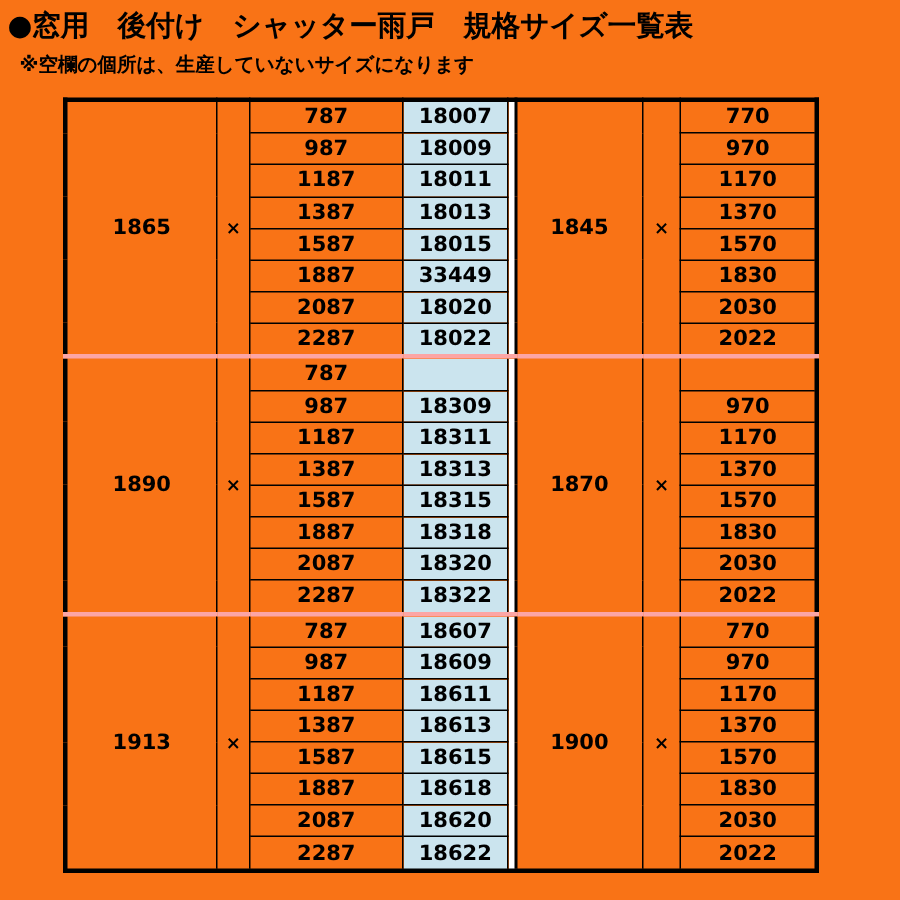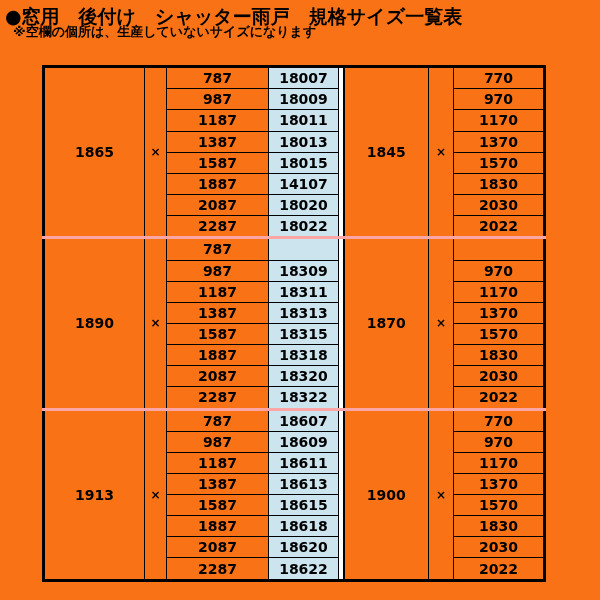--- a/index.html
+++ b/index.html
@@ -25,21 +25,21 @@
     white-space: nowrap;
   }
   .note {
     position: absolute;
     left: 13px;
     font-size: 13px;
     font-weight: bold;
     color: #000;
     white-space: nowrap;
   }
-  .note1 { top: 23px; }
+  .note1 { top: 34px; }
   .note2 { top: 45px; }
 
   #size-table {
     position: absolute;
     left: 42px;
     top: 65px;
     width: 501px;
     height: 517px;
     border-collapse: collapse;
     table-layout: fixed;
@@ -105,21 +105,21 @@
           <td class="code">18013</td>
           <td class="rwidth">1370</td>
         </tr>
         <tr>
           <td class="width">1587</td>
           <td class="code">18015</td>
           <td class="rwidth">1570</td>
         </tr>
         <tr>
           <td class="width">1887</td>
-          <td class="code">14107</td>
+          <td class="code">33449</td>
           <td class="rwidth">1830</td>
         </tr>
         <tr>
           <td class="width">2087</td>
           <td class="code">18020</td>
           <td class="rwidth">2030</td>
         </tr>
         <tr>
           <td class="width bend">2287</td>
           <td class="code bend">18022</td>

